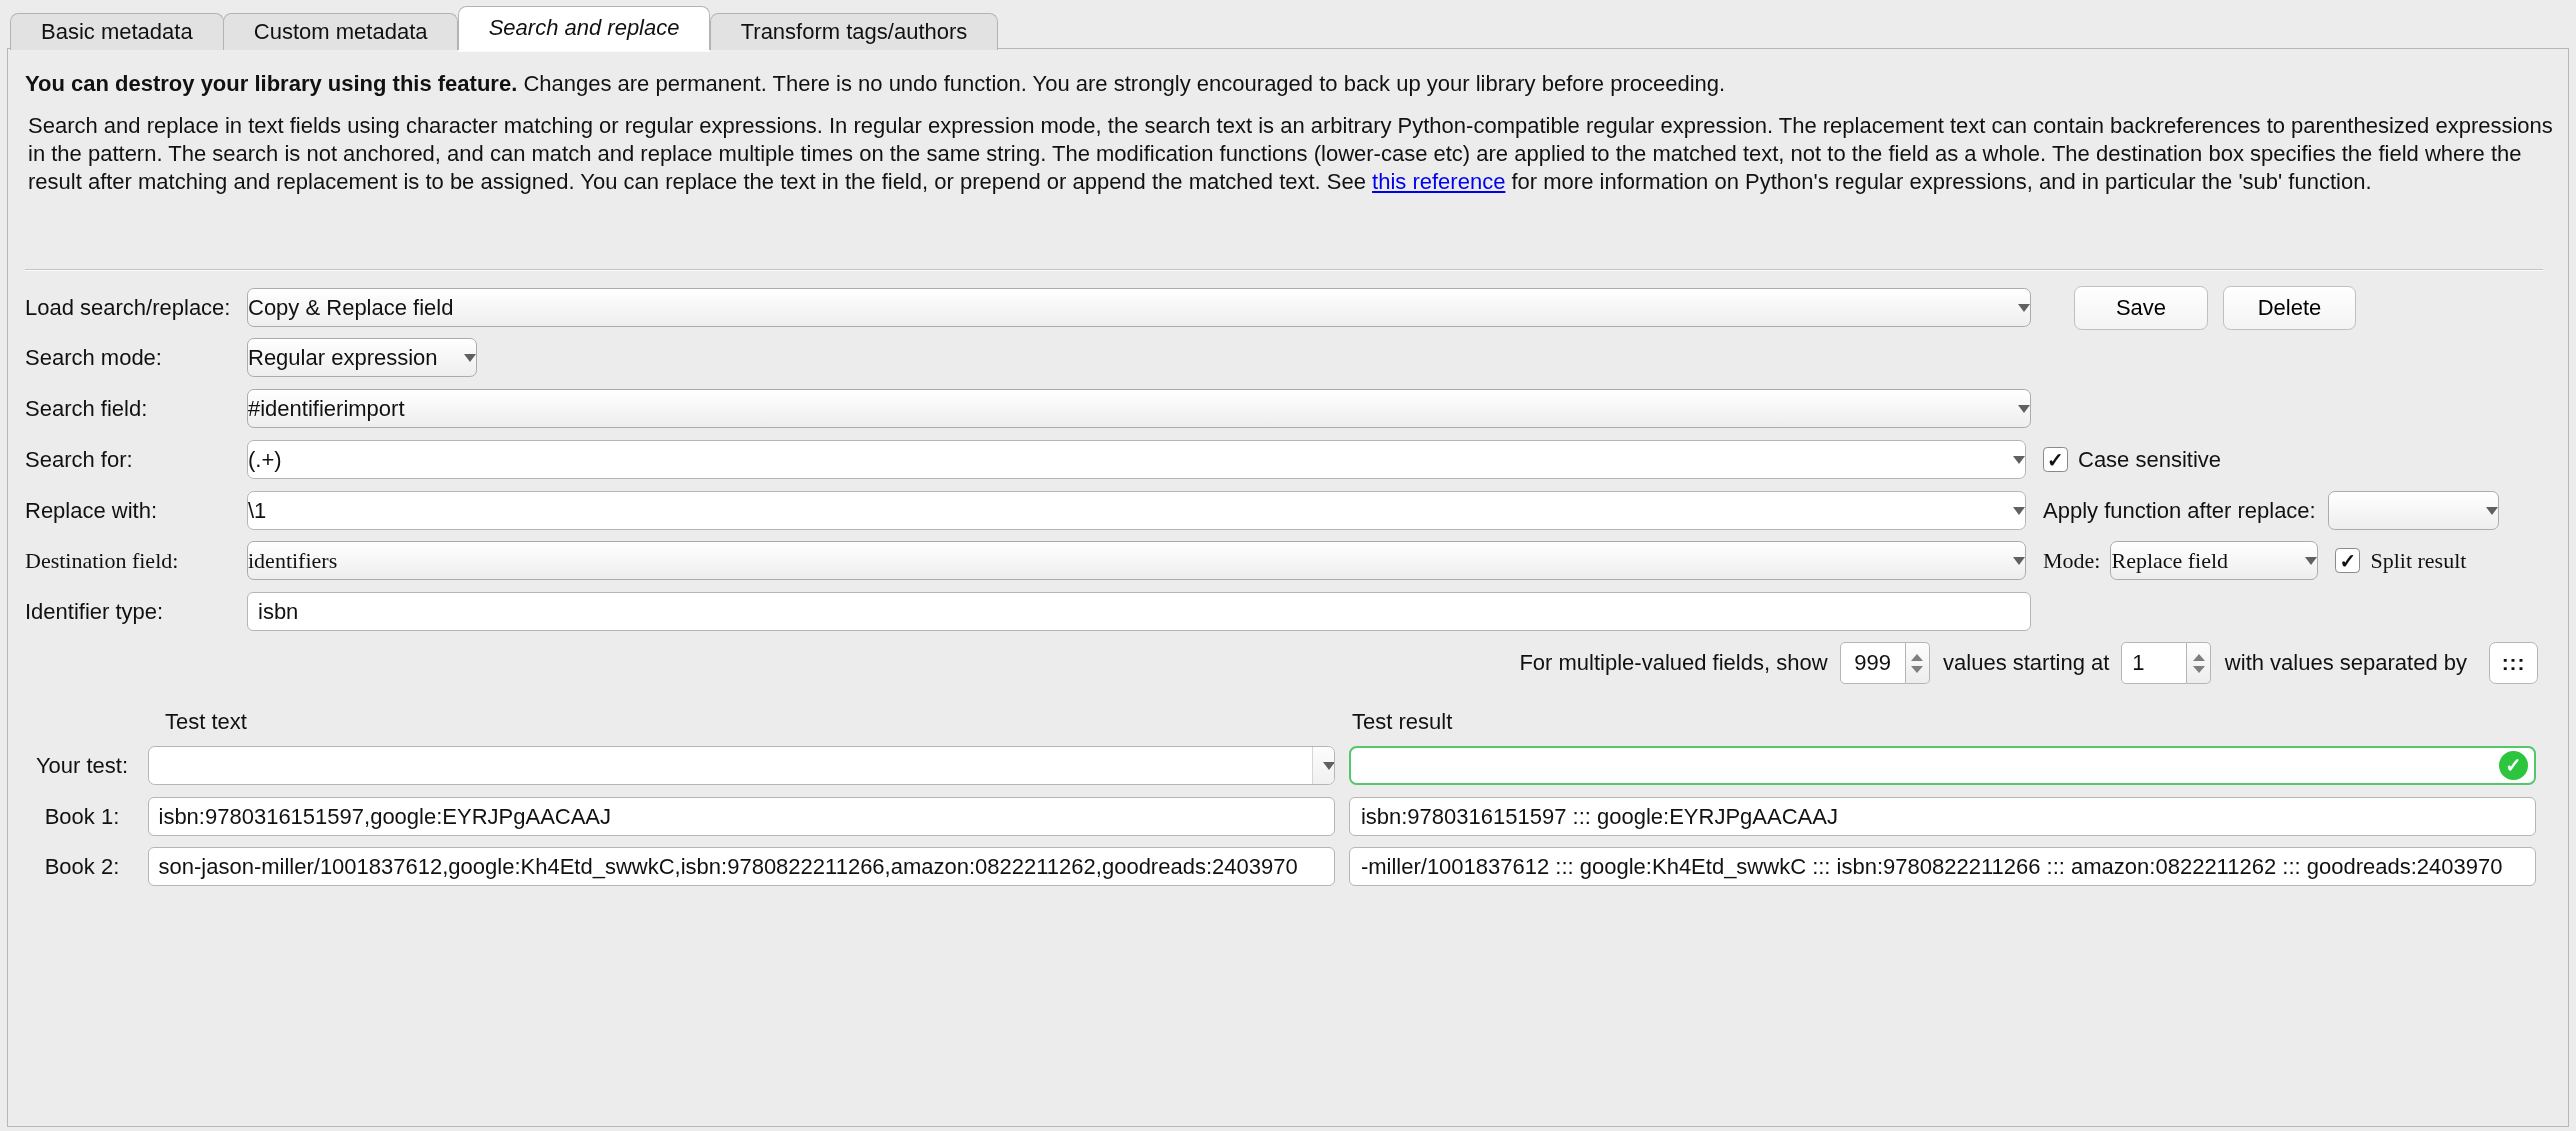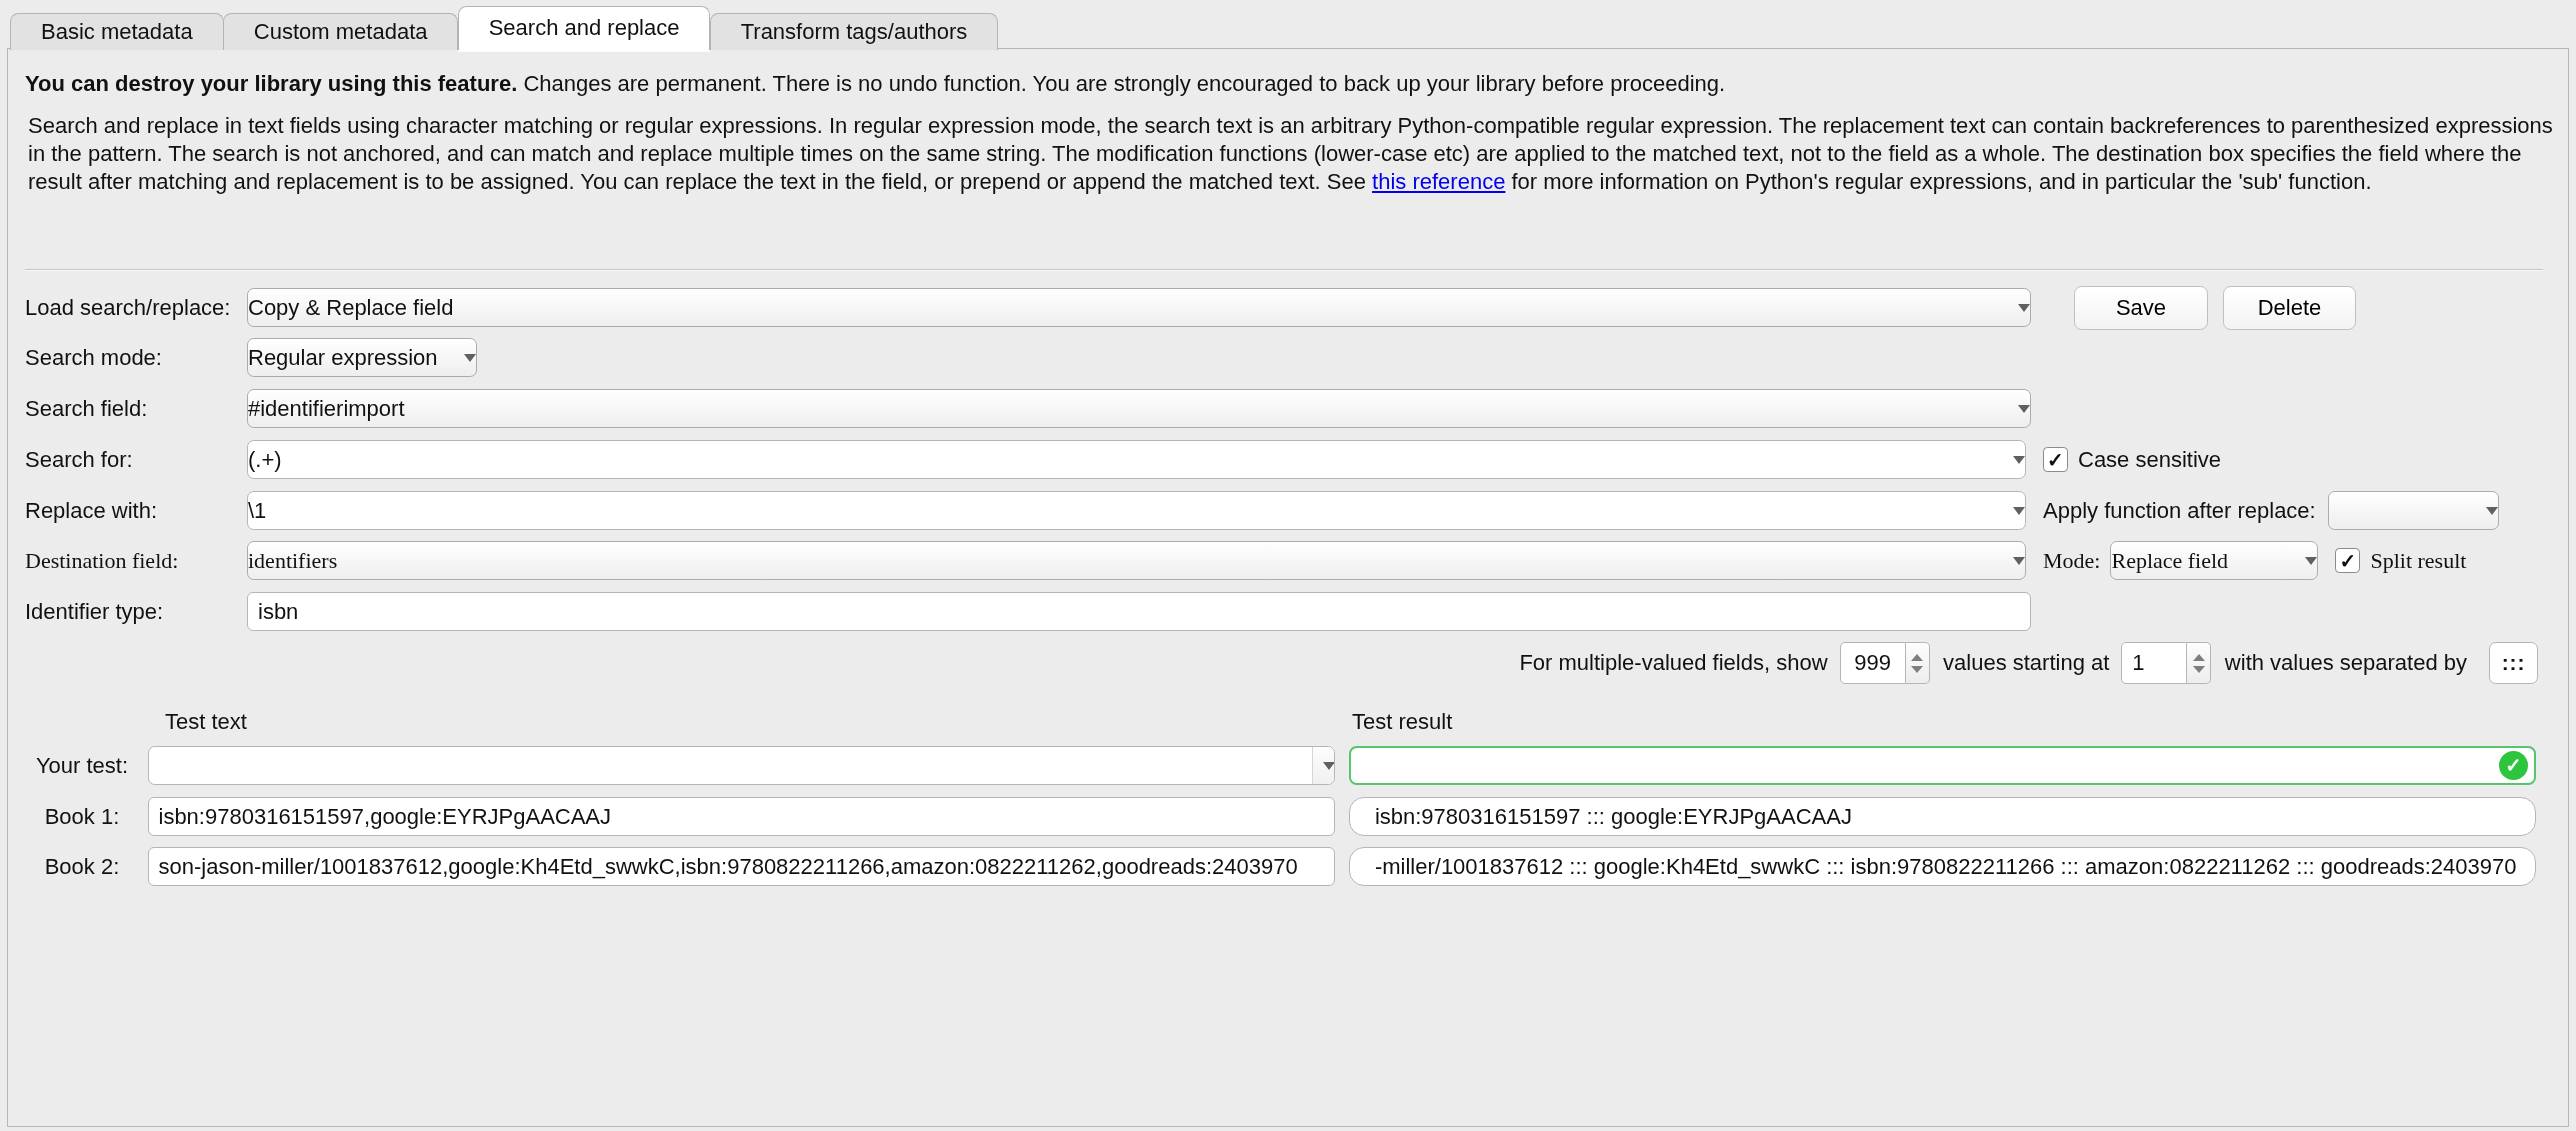--- a/index.html
+++ b/index.html
@@ -19,21 +19,21 @@
     border:0.8px solid #b7b7b7; background:#ececec; pointer-events:none;
   }
   .tabbar { position:absolute; left:10px; top:8.5px; height:41px; display:flex; align-items:flex-end; z-index:3; }
   .tab {
     height:37px; line-height:36px; padding:0 30px;
     background:#e2e2e2; border:0.8px solid #b3b3b3; border-bottom:none;
     border-radius:8.5px 8.5px 0 0; margin-right:-0.8px;
     text-align:center; white-space:nowrap; cursor:default;
   }
   .tab.active {
-    background:#ffffff; height:44px; line-height:41px;
+    background:#ffffff; font-style:italic; height:44px; line-height:41px;
     position:relative; z-index:4; border-radius:8.5px 8.5px 0 0;
     box-shadow:0 1.7px 0 0 #ffffff;
   }
 
   
   .warning { position:absolute; left:25px; top:71px; width:2520px; }
   .warning b { font-weight:bold; }
   .description { position:absolute; left:28px; top:112px; width:2529px; line-height:28px; }
   a.reference-link { color:#0000ee; text-decoration:underline; cursor:pointer; }
   .hr {
@@ -105,22 +105,22 @@
     width:49px; height:42px; background:#fff; border:0.8px solid #b5b5b5; border-radius:6.8px;
     display:flex; align-items:center; justify-content:center;
     font-weight:bold; font-size:21px; letter-spacing:0.8px;
   }
 
   
   .test-header { position:absolute; top:709px; white-space:nowrap; }
   .trow { position:absolute; left:25px; height:39px; display:flex; align-items:center; }
   .tlabel { width:114px; flex:0 0 114px; text-align:center; margin-right:8.5px; white-space:nowrap; }
   .result-field {
-    width:1187px; height:39px; background:#fff; border:0.8px solid #b5b5b5; border-radius:15px;
-    display:flex; align-items:center; padding:0 25px; white-space:nowrap; overflow:hidden;
+    width:1187px; height:39px; background:#fff; border:0.8px solid #b5b5b5; border-radius:6px;
+    display:flex; align-items:center; padding:0 11px; white-space:nowrap; overflow:hidden;
   }
   .result-field.green {
     border:2.5px solid #55c66c; border-radius:7.6px; justify-content:flex-end; padding:0 6px;
   }
   .check-circle {
     width:29px; height:29px; border-radius:50%; background:#2dc53e;
     color:#fff; display:flex; align-items:center; justify-content:center;
     font-size:19.5px; font-weight:bold;
   }
 </style>

